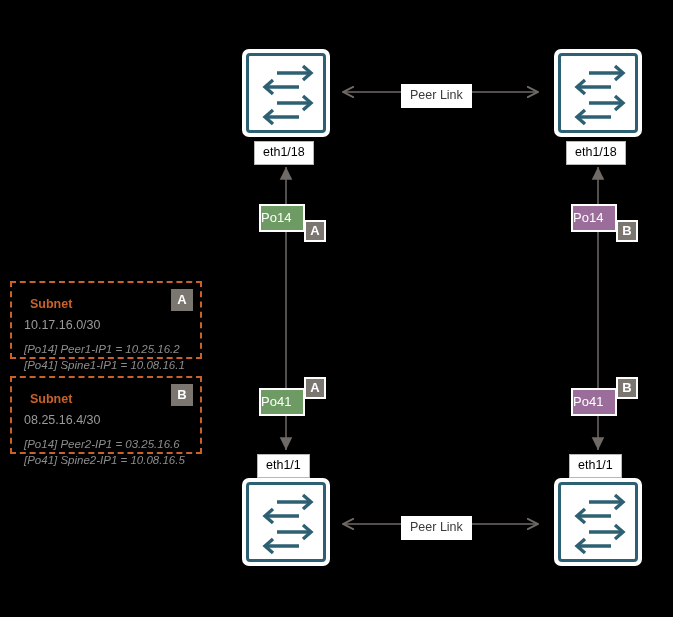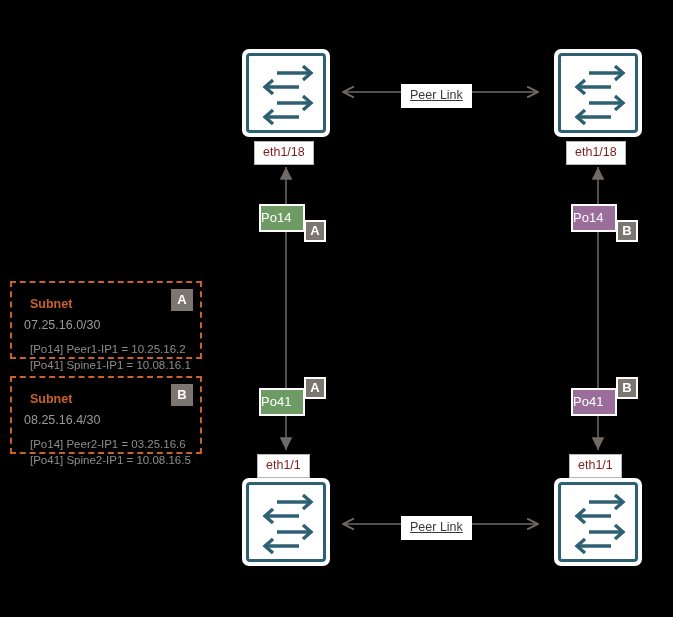--- a/index.html
+++ b/index.html
@@ -40,21 +40,21 @@
     background: #ffffff;
     display: block;
   }
   .switch-inner svg { display: block; }
 
   
   .eth-label {
     position: absolute;
     background: #ffffff;
     border: 1px solid #b8b8b8;
-    color: #7f1d1d;
+    color: #000000;
     font-size: 12.5px;
     line-height: 1;
     padding: 4px 8px 5px 8px;
     white-space: nowrap;
     box-sizing: border-box;
   }
 
   
   .po-chip {
     position: absolute;
@@ -87,21 +87,20 @@
 
   
   .link-label {
     position: absolute;
     background: #ffffff;
     color: #3a3a3a;
     font-size: 12.5px;
     line-height: 1;
     padding: 5px 9px 6px 9px;
     white-space: nowrap;
-    text-decoration: underline;
   }
 
   
   .subnet-box {
     position: absolute;
     border: 2px dashed #c8622a;
     box-sizing: border-box;
     padding: 8px 10px 9px 12px;
   }
   .subnet-title {
@@ -117,22 +116,23 @@
     line-height: 1.3;
     margin: 1px 0 0 0;
   }
   .subnet-rows {
     margin-top: 7px;
   }
   .subnet-row {
     color: #8d8d8d;
     font-size: 11.5px;
     line-height: 1.45;
-    margin-left: 6px;
-    white-space: nowrap;
+    margin-left: 0;
+    white-space: nowrap;
+    font-style: italic;
   }
   .subnet-badge {
     position: absolute;
     width: 22px;
     height: 22px;
     background: #7b7670;
     color: #ffffff;
     font-size: 13px;
     font-weight: bold;
     line-height: 22px;
@@ -266,21 +266,21 @@
   <div class="badge" style="left:616px; top:220px;">B</div>
 
   <div class="po-chip po-green" style="left:259px; top:388px;">Po41</div>
   <div class="badge" style="left:304px; top:377px;">A</div>
 
   <div class="po-chip po-purple" style="left:571px; top:388px;">Po41</div>
   <div class="badge" style="left:616px; top:377px;">B</div>
 
   <div class="subnet-box" style="left:10px; top:281px; width:192px; height:78px;">
     <div class="subnet-title">Subnet</div>
-    <div class="subnet-cidr">07.25.16.0/30</div>
+    <div class="subnet-cidr">10.17.16.0/30</div>
     <div class="subnet-rows">
       <div class="subnet-row">[Po14] Peer1-IP1 = 10.25.16.2</div>
       <div class="subnet-row">[Po41] Spine1-IP1 = 10.08.16.1</div>
     </div>
     <div class="subnet-badge" style="right:7px; top:6px;">A</div>
   </div>
 
   <div class="subnet-box" style="left:10px; top:376px; width:192px; height:78px;">
     <div class="subnet-title">Subnet</div>
     <div class="subnet-cidr">08.25.16.4/30</div>

